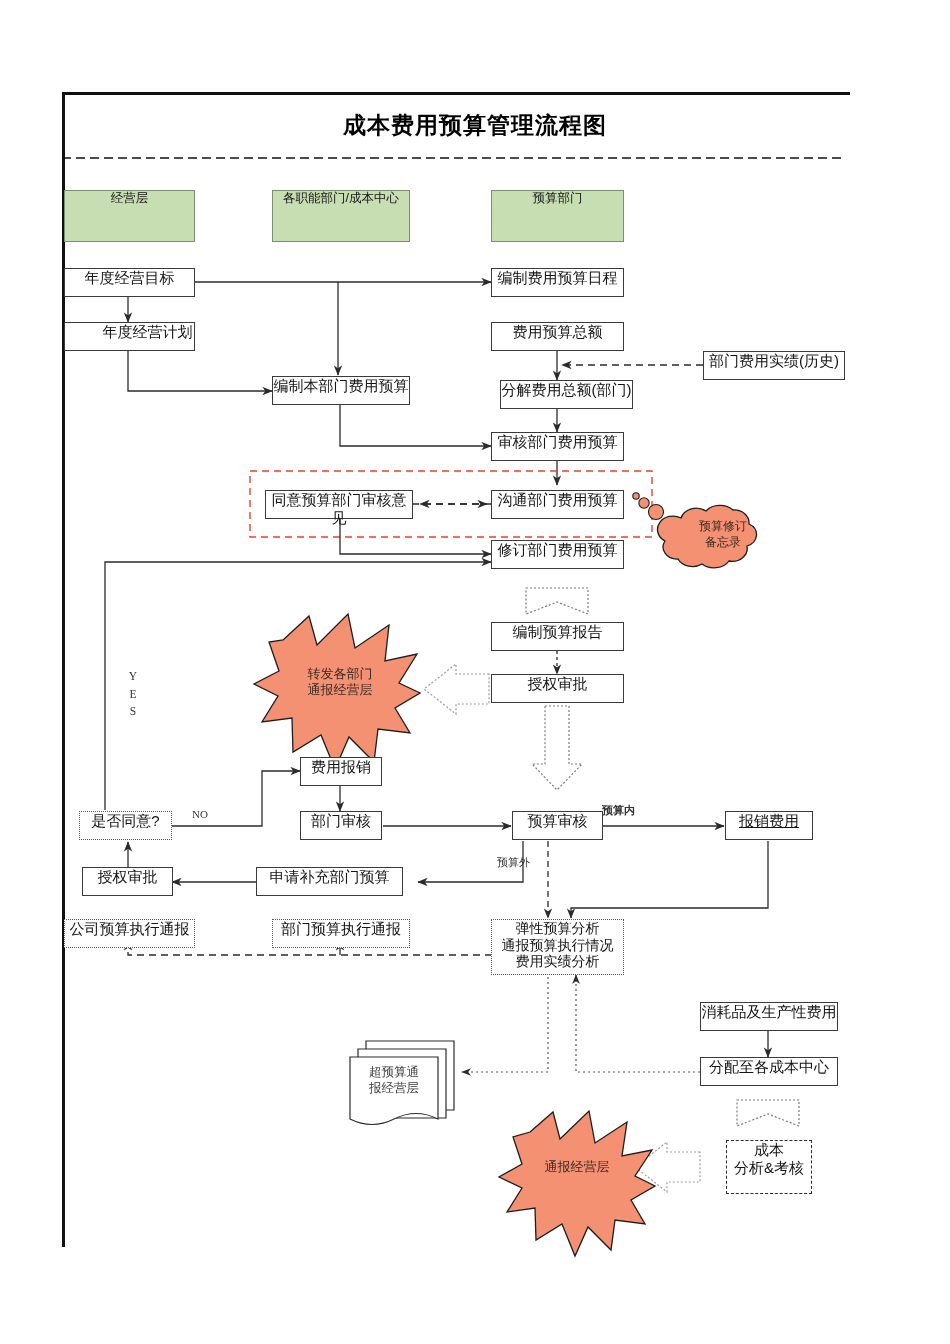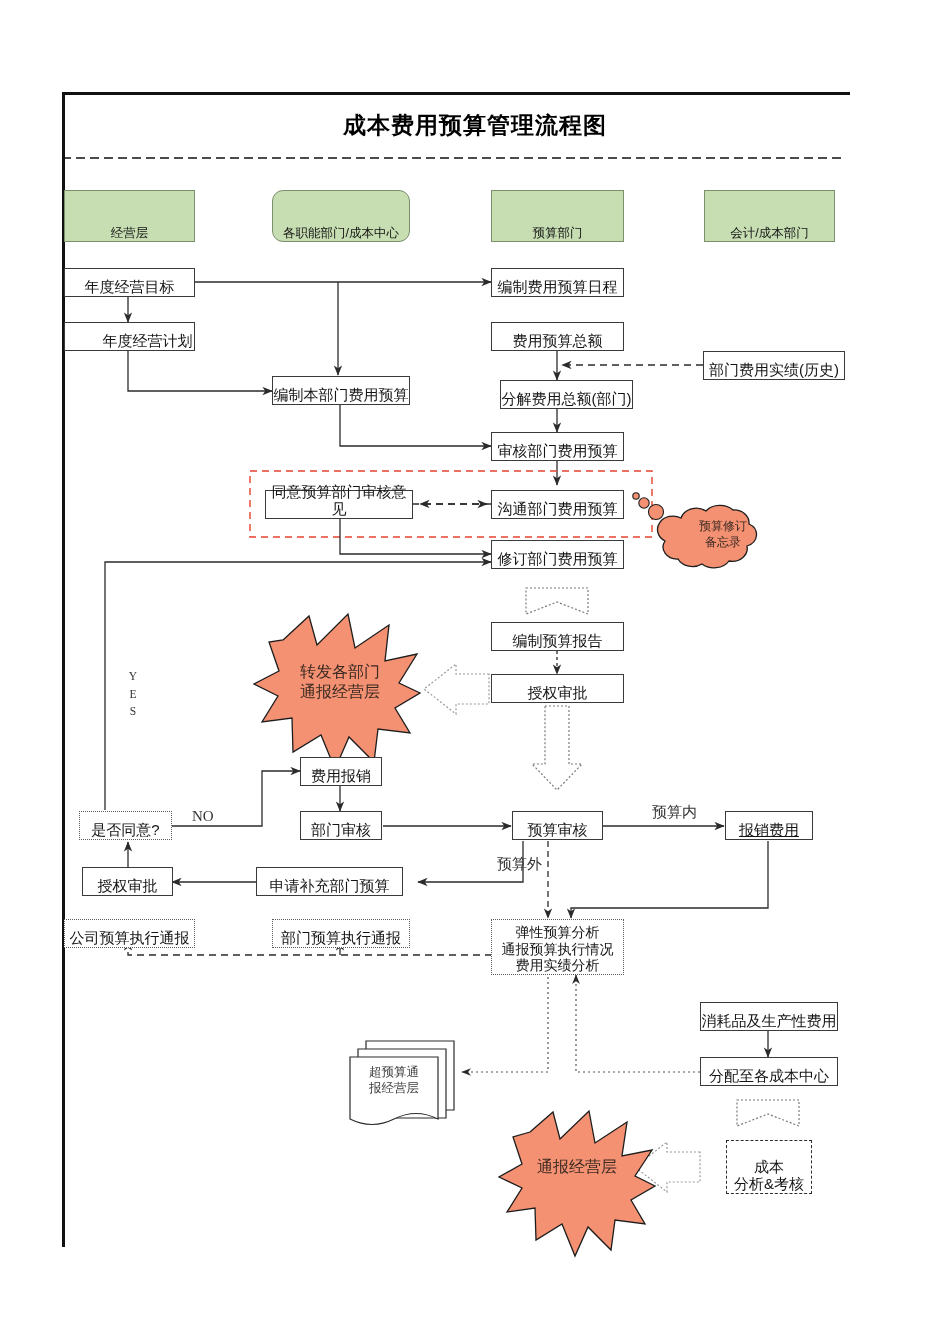--- a/index.html
+++ b/index.html
@@ -1,31 +1,31 @@
 <!DOCTYPE html>
 <html><head>
 <meta charset="utf-8">
 <style>
   html,body{margin:0;padding:0;background:#ffffff;}
   body{width:950px;height:1344px;font-family:"Liberation Sans","DejaVu Sans",sans-serif;}
   #stage{position:relative;width:950px;height:1344px;overflow:hidden;background:#fff;}
   svg#wires{position:absolute;left:0;top:0;width:950px;height:1344px;pointer-events:none;}
-  .node{position:absolute;box-sizing:border-box;display:flex;align-items:flex-end;justify-content:center;
+  .node{position:absolute;box-sizing:border-box;display:flex;align-items:flex-start;justify-content:center;
         text-align:center;background:#fff;color:#141414;line-height:1.18;}
   .solid{border:1.4px solid #3a3a3a;}
   .dotted{border:1.4px dotted #5a5a5a;}
   .dashed{border:1.6px dashed #2b2b2b;}
   .swim{background:#C6DEB2;border:1.2px solid #7b8f6d;font-size:12.5px;}
   .fbox{font-size:15px;}
   .title{position:absolute;font-weight:bold;font-size:23px;color:#000;letter-spacing:1px;}
-  .lbl{position:absolute;font-size:15px;color:#333;font-family:"Liberation Serif","DejaVu Serif",serif;}
+  .lbl{position:absolute;font-size:11px;color:#333;font-family:"Liberation Serif","DejaVu Serif",serif;}
   .vlbl{position:absolute;font-size:11.5px;color:#333;width:14px;text-align:center;
         font-family:"Liberation Serif","DejaVu Serif",serif;line-height:1.55;}
   .burst-text{position:absolute;display:flex;align-items:center;justify-content:center;text-align:right;
-      font-size:16px;color:#3a2a22;font-family:"Liberation Serif","DejaVu Serif",serif;line-height:1.25;pointer-events:none;}
+      font-size:13px;color:#3a2a22;font-family:"Liberation Serif","DejaVu Serif",serif;line-height:1.25;pointer-events:none;}
   .cloud-text{position:absolute;display:flex;align-items:center;justify-content:center;text-align:center;
       font-size:12px;color:#3a2a22;font-family:"Liberation Serif","DejaVu Serif",serif;line-height:1.3;pointer-events:none;}
   .doc-text{position:absolute;display:flex;align-items:center;justify-content:center;text-align:center;
       font-size:12.5px;color:#3a3a3a;font-family:"Liberation Serif","DejaVu Serif",serif;line-height:1.3;pointer-events:none;}
   .topbar{position:absolute;background:#111;}
   .leftbar{position:absolute;background:#111;}
 </style>
 </head>
 <body>
 
@@ -136,28 +136,25 @@
     <g fill="#ffffff" stroke="#2b2b2b" stroke-width="1.2">
       <path d="M366,1041 L454,1041 L454,1110 L366,1110 Z"></path>
       <path d="M358,1049 L446,1049 L446,1118 L358,1118 Z"></path>
       <path d="M350,1057 L438,1057 L438,1119 q-22,-11 -44,0 q-22,11 -44,0 Z"></path>
     </g>
   </svg>
 
   <div class="node swim" style="left:64px;top:190px;width:131px;height:52px;">
     <span>经营层</span>
     </div>
-  <div class="node swim" style="left:272px;top:190px;width:138px;height:52px;border-radius:11px;">
+  <div class="node swim" style="left:272px;top:190px;width:138px;height:52px;">
     <span>各职能部门/成本中心</span>
     </div>
   <div class="node swim" style="left:491px;top:190px;width:133px;height:52px;">
     <span>预算部门</span>
-    </div>
-  <div class="node swim" style="left:704px;top:190px;width:131px;height:52px;">
-    <span>会计/成本部门</span>
     </div>
 
   <div class="node solid fbox" style="left:64px;top:268px;width:131px;height:29px;">
     <span>年度经营目标</span>
     </div>
 
   <div class="node solid fbox" style="left:64px;top:322px;width:131px;height:29px;padding-left:36px;">
     <span>年度经营计划</span>
     </div>
 
@@ -274,19 +271,19 @@
 报经营层</span></div>
 
   <div class="vlbl" style="left:126px;top:650px;white-space:pre-line;">
     <span>Y
 E
 S</span></div>
 
   <div class="lbl" style="left:192px;top:808px;">
     <span>NO</span></div>
 
-  <div class="lbl" style="left:652px;top:803px;">
+  <div class="lbl" style="left:602px;top:803px;font-weight:bold;">
     <span>预算内</span></div>
 
   <div class="lbl" style="left:497px;top:855px;">
     <span>预算外</span></div>
 
 </div>
 
 </body></html>

